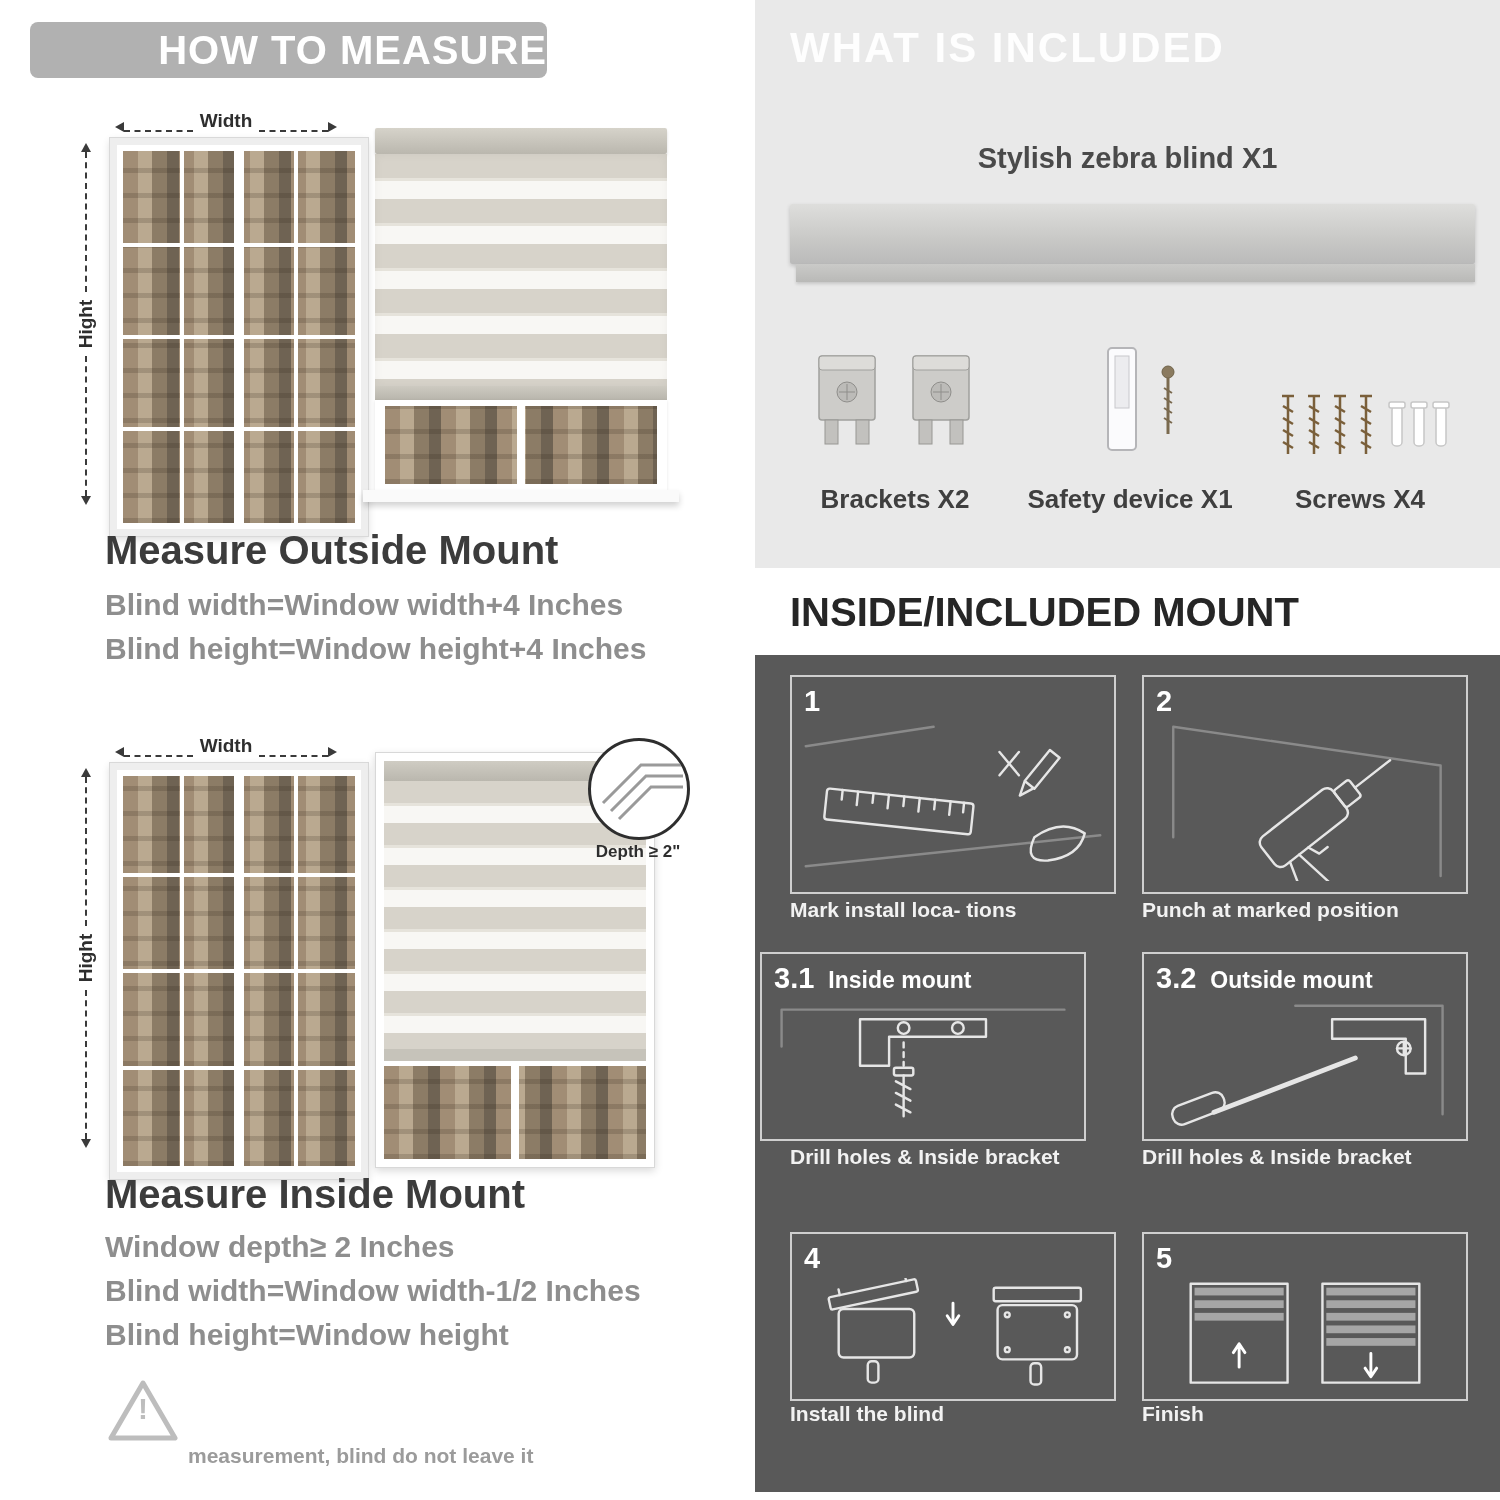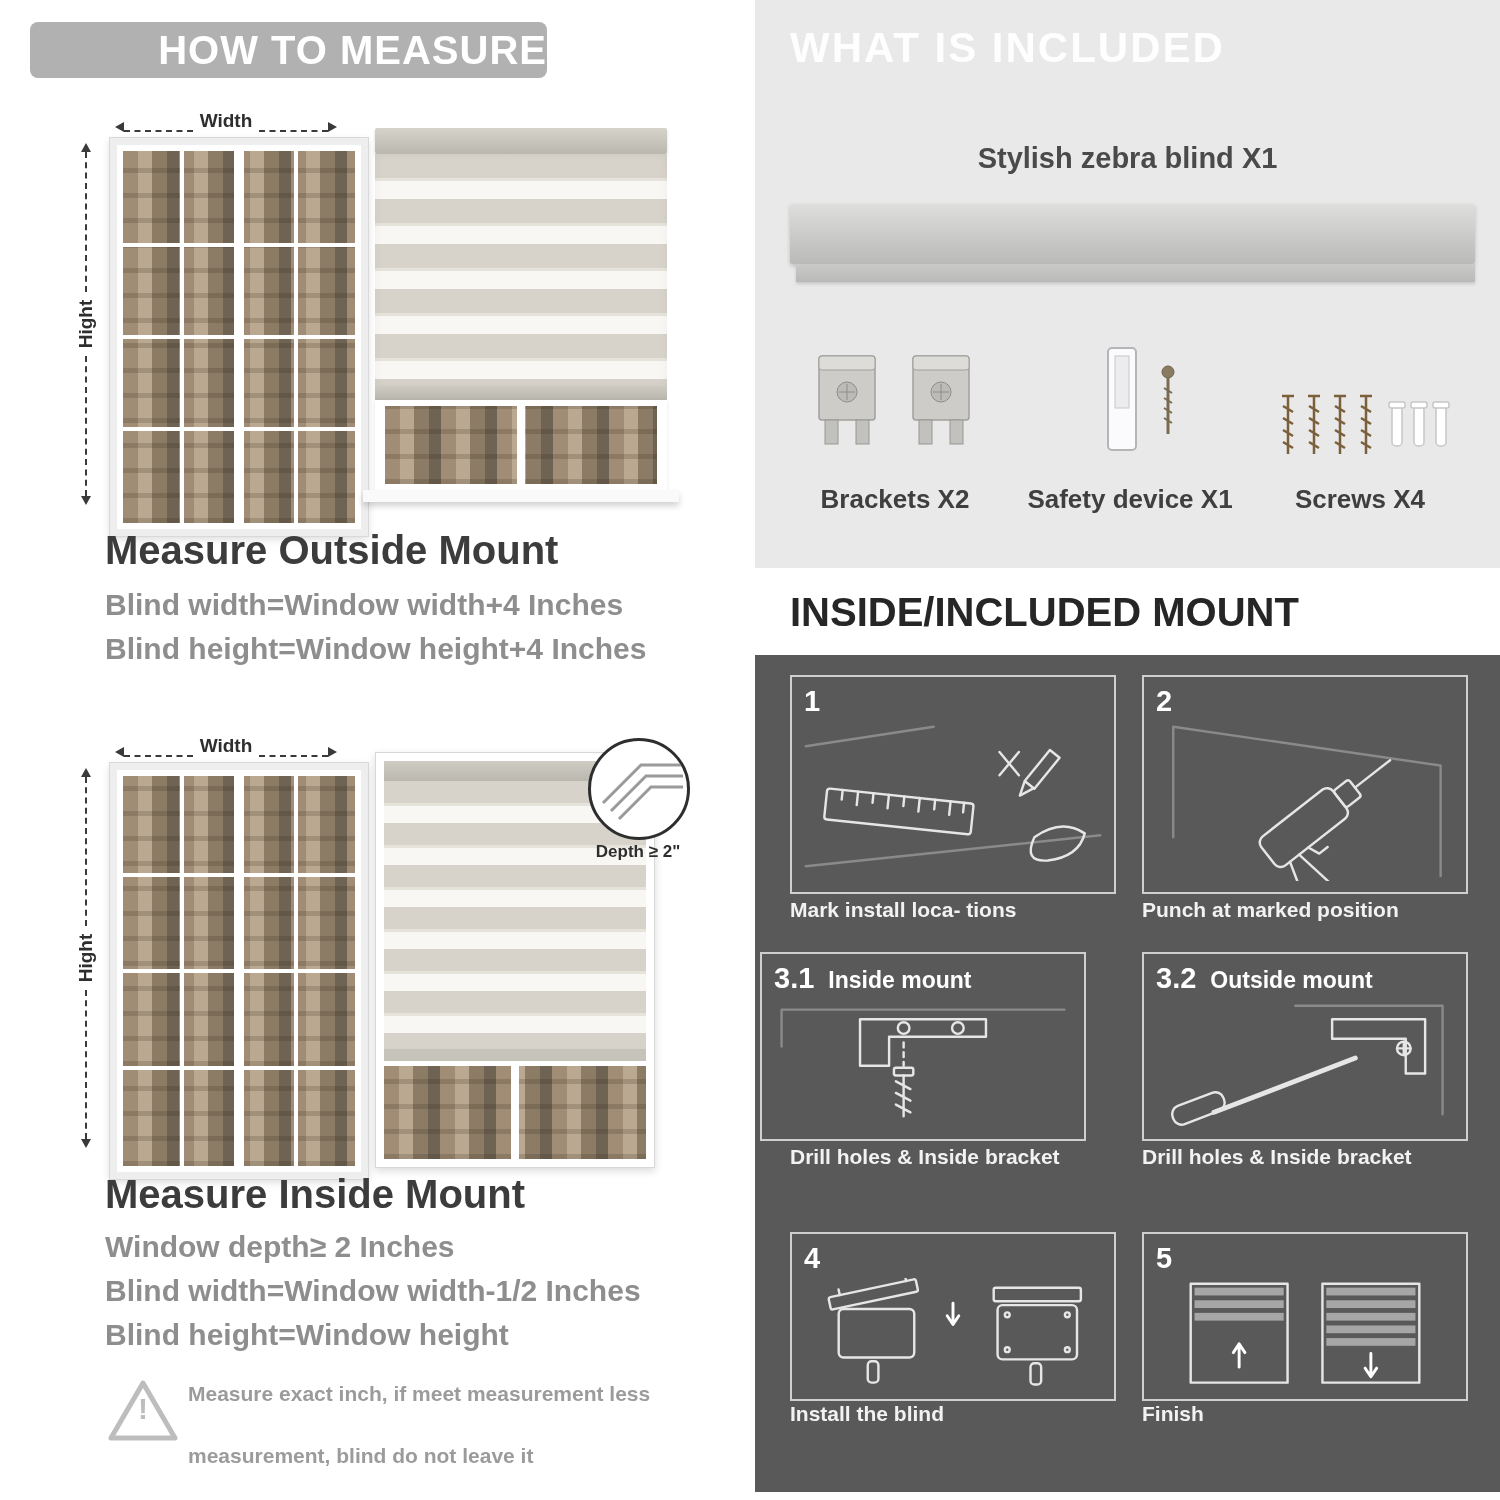--- a/index.html
+++ b/index.html
@@ -193,21 +193,20 @@
   <div class="abs sec-line" style="left:105px;top:1230px;">Window depth≥ 2 Inches</div>
   <div class="abs sec-line" style="left:105px;top:1274px;">Blind width=Window width-1/2 Inches</div>
   <div class="abs sec-line" style="left:105px;top:1318px;">Blind height=Window height</div>
 
   <div class="abs" style="left:106px;top:1378px;width:74px;height:66px;">
     <svg width="74" height="66" viewBox="0 0 74 66">
       <path d="M37 5 L69 60 H5 Z" fill="none" stroke="#bdbdbd" stroke-width="5" stroke-linejoin="round"></path>
     </svg>
     <div class="warn-glyph">!</div>
   </div>
-  <div class="abs warn-text" style="left:188px;top:1378px;">Measure exact inch, if meet measurement less</div>
   <div class="abs warn-text" style="left:188px;top:1440px;">measurement, blind do not leave it</div>
 
   <div class="abs right-light"></div>
   <div class="abs right-header">WHAT IS INCLUDED</div>
   <div class="abs product-label">Stylish zebra blind X1</div>
   <div class="abs bar-main"></div>
   <div class="abs bar-ledge"></div>
 
   <div class="abs" style="left:815px;top:352px;">
     <svg width="160" height="100" viewBox="0 0 160 100">

